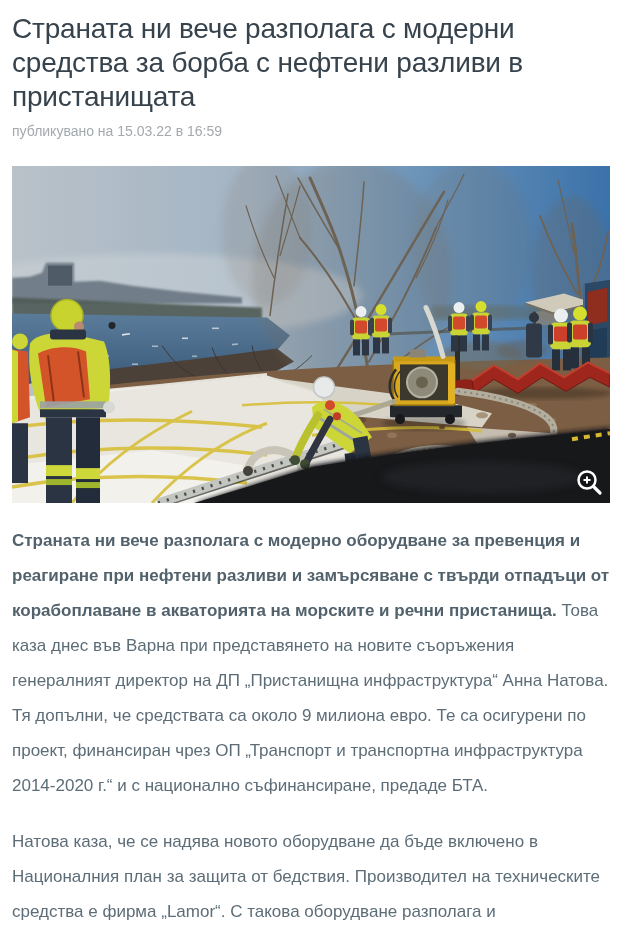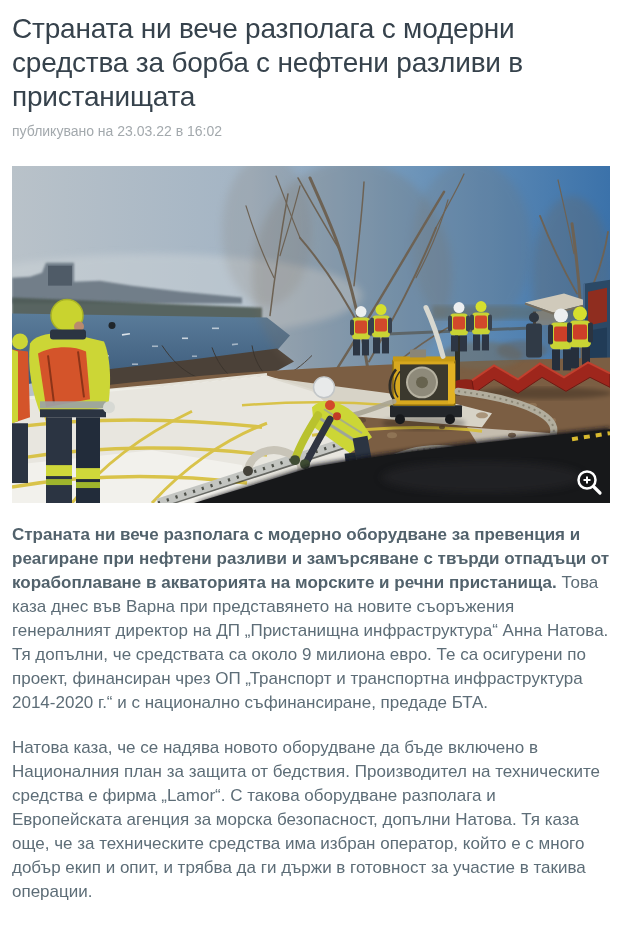--- a/index.html
+++ b/index.html
@@ -39,34 +39,34 @@
   .zoom-btn {
     position: absolute;
     right: 5px;
     bottom: 5px;
     width: 30px;
     height: 30px;
   }
 
   .article-body p {
     font-size: 17px;
-    line-height: 24px;
+    line-height: 35px;
     color: #5d6d77;
     margin: 0 0 21px 0;
   }
   .article-body p:last-child { margin-bottom: 13px; }
   .article-body strong { font-weight: 700; color: #52626c; }
 </style>
 </head>
 <body>
 
 <div class="page">
 
   <h1 class="article-title">Страната ни вече разполага с модерни средства за борба с нефтени разливи в пристанищата</h1>
-  <div class="pub-date">публикувано на 23.03.22 в 16:02</div>
+  <div class="pub-date">публикувано на 15.03.22 в 16:59</div>
 
   <figure class="article-photo">
 
     <svg class="photo-scene" viewBox="0 0 598 338" preserveAspectRatio="none" aria-hidden="true">
       <defs>
         <linearGradient id="skyG" x1="0" y1="0" x2="1" y2="0">
           <stop offset="0" stop-color="#b9c2c9"></stop>
             <stop offset="0.4" stop-color="#a3b4c4"></stop>
           <stop offset="0.65" stop-color="#7197ba"></stop>
             <stop offset="1" stop-color="#3b72aa"></stop>

